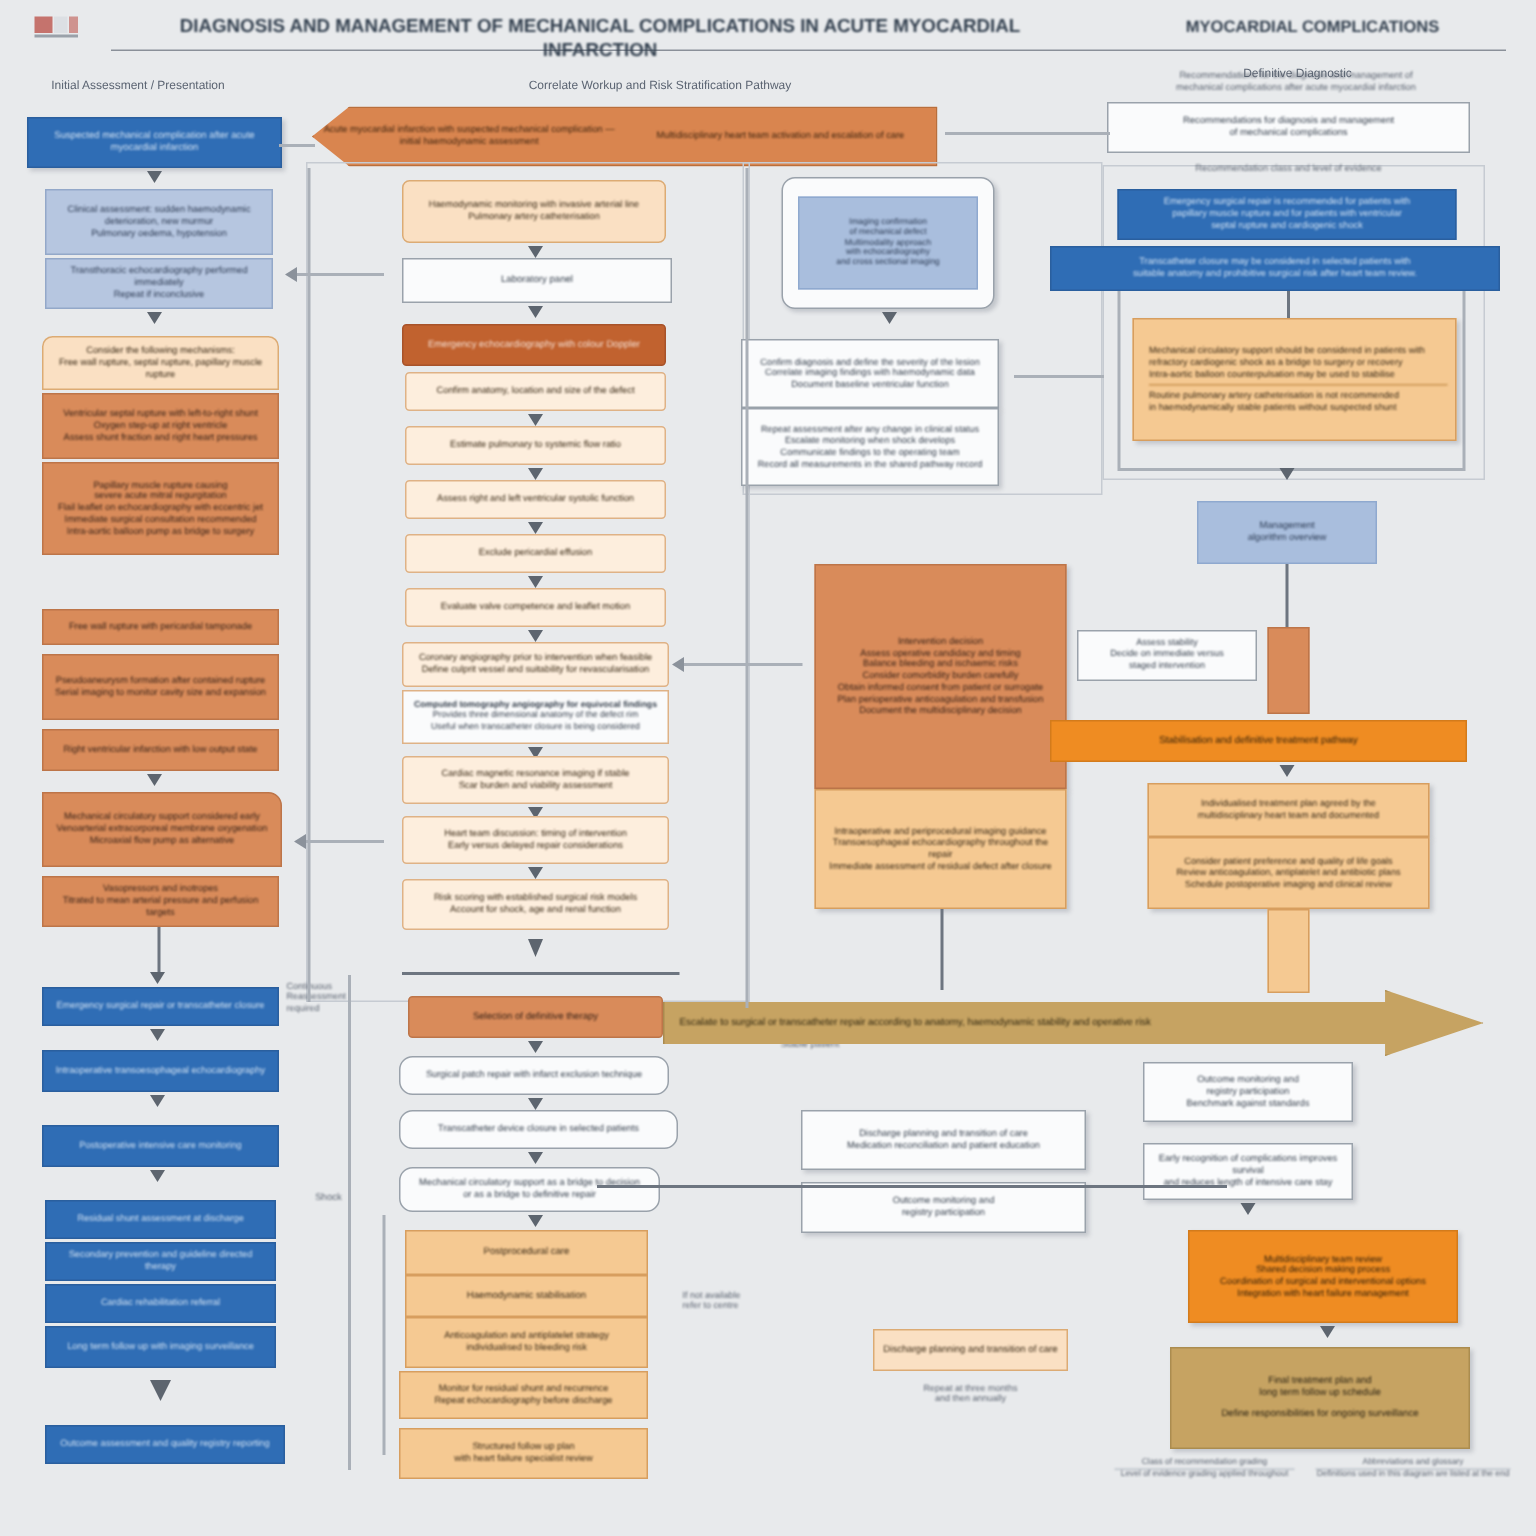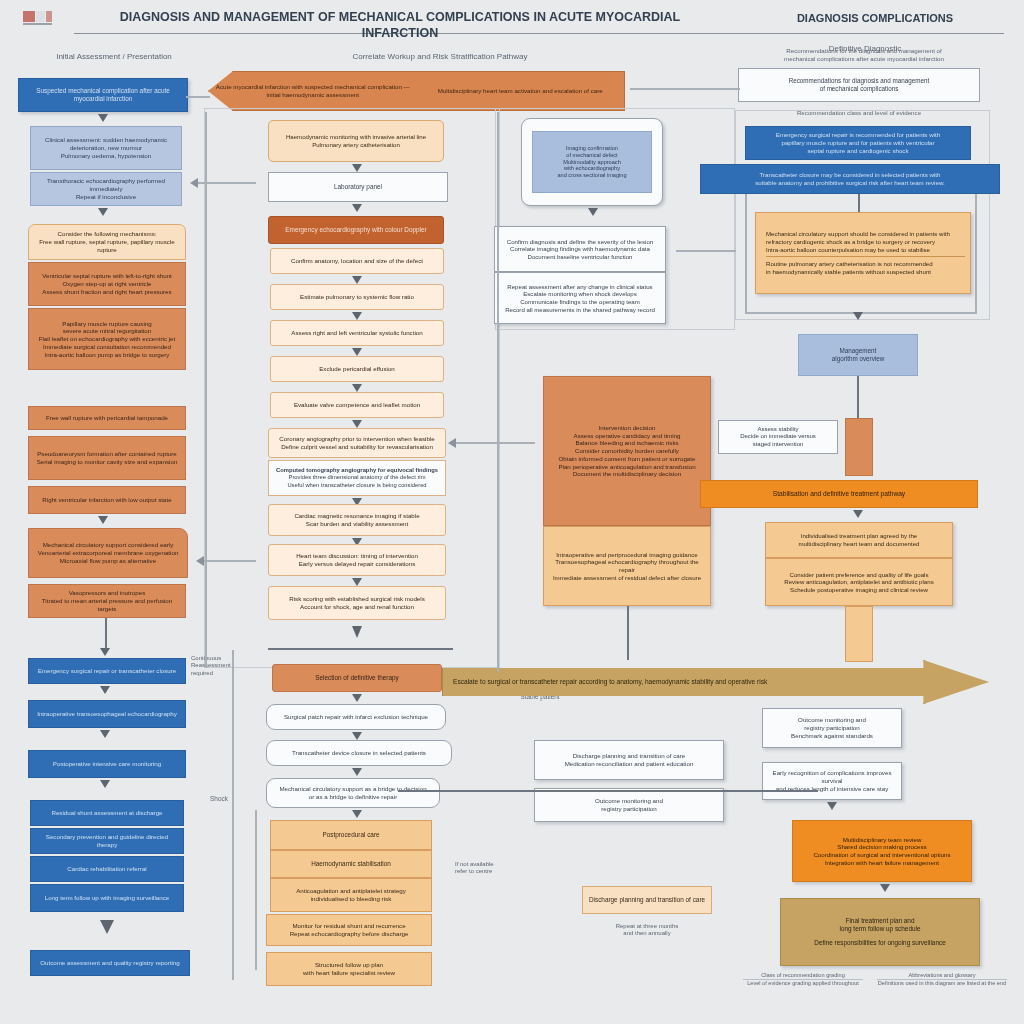--- a/index.html
+++ b/index.html
@@ -88,23 +88,23 @@
 <body>
 
 <svg id="logo" viewBox="0 0 34 22">
   <rect x="1" y="3" width="12" height="11" fill="#b94b43" opacity=".75"></rect>
   <rect x="14" y="3" width="9" height="11" fill="#dcdfe3"></rect>
   <rect x="24" y="3" width="6" height="11" fill="#b94b43" opacity=".55"></rect>
   <rect x="1" y="15" width="29" height="2" fill="#9aa1a9"></rect>
 </svg>
 <div id="hdr-rule"></div>
 <div id="hdr-title" class="t">DIAGNOSIS AND MANAGEMENT OF MECHANICAL COMPLICATIONS IN ACUTE MYOCARDIAL INFARCTION</div>
-<div id="hdr-title2" class="t">DIAGNOSIS COMPLICATIONS</div>
-
-<div class="colcap" style="left:24px;top:52px;width:180px;">Initial Assessment / Presentation</div>
+<div id="hdr-title2" class="t">MYOCARDIAL COMPLICATIONS</div>
+
+<div class="colcap" style="left:2px;top:52px;width:180px;">Initial Assessment / Presentation</div>
 <div class="colcap" style="left:250px;top:52px;width:380px;">Correlate Workup and Risk Stratification Pathway</div>
 <div class="colcap" style="left:735px;top:44px;width:260px;">Definitive Diagnostic</div>
 
 <div id="banner">
   <div class="half t">Acute myocardial infarction with suspected mechanical complication — initial haemodynamic assessment</div>
   <div class="half t">Multidisciplinary heart team activation and escalation of care</div>
 </div>
 
 <div class="grp" style="left:204px;top:108px;width:296px;height:560px;border-color:#c6cbd2;"></div>
 <div class="grp" style="left:495px;top:108px;width:240px;height:222px;border-color:#c6cbd2;"></div>

